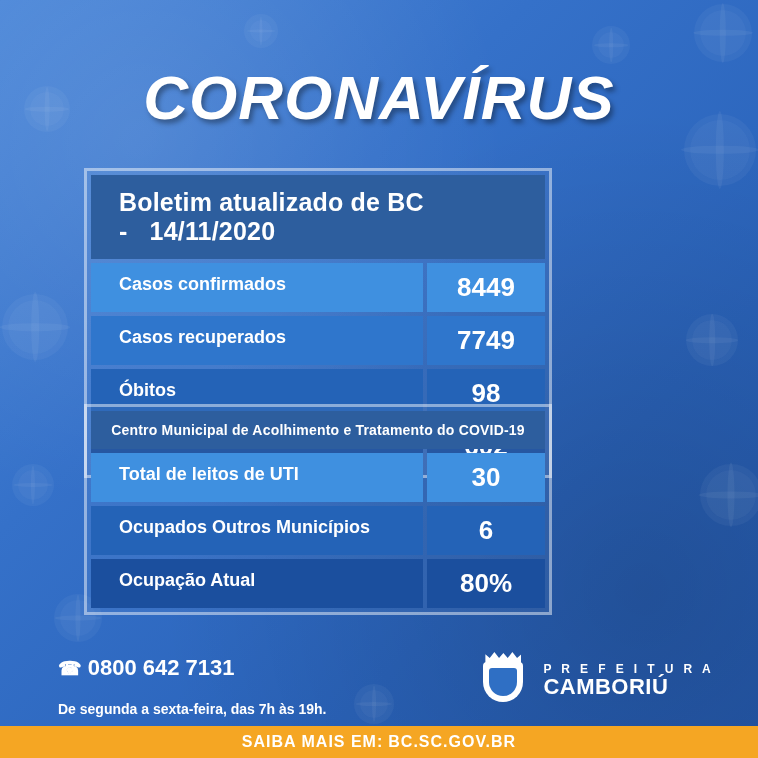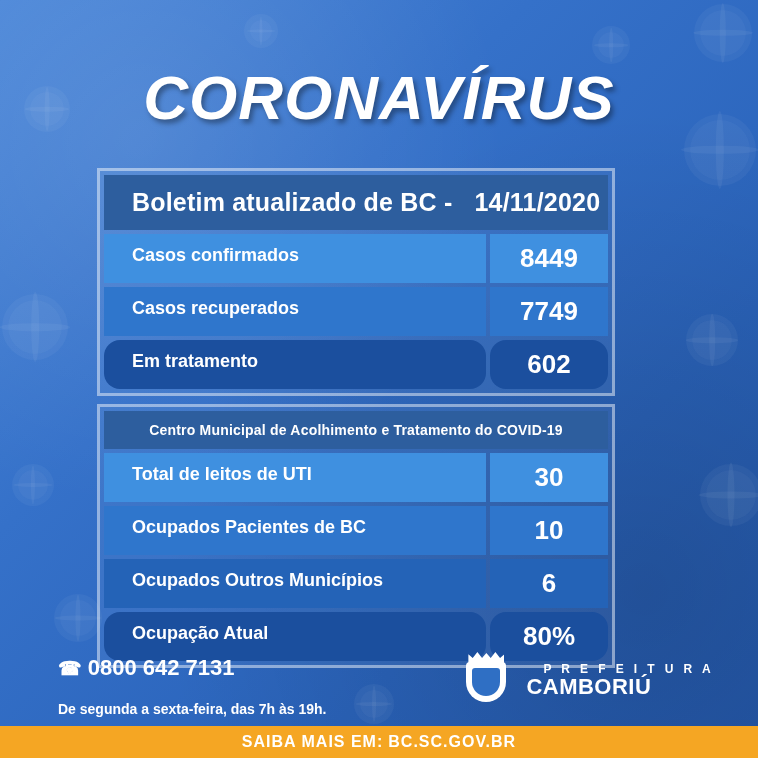--- a/index.html
+++ b/index.html
@@ -58,22 +58,22 @@
     color: #ffffff;
     font-size: 62px;
     font-weight: bold;
     font-style: italic;
     letter-spacing: 1px;
     text-shadow: 3px 4px 5px rgba(0,0,0,0.35);
   }
 
   .panel {
     position: absolute;
-    left: 97px;
-    width: 518px;
+    left: 84px;
+    width: 468px;
   }
   .panel.top { top: 168px; }
   .panel.bottom { top: 404px; }
 
   .frame {
     border: 3px solid rgba(255,255,255,0.45);
     padding: 4px;
     box-sizing: border-box;
     background: rgba(255,255,255,0.05);
   }
@@ -118,21 +118,21 @@
     color: #ffffff;
     font-size: 26px;
     font-weight: bold;
     text-align: center;
     padding: 9px 0;
     box-sizing: border-box;
   }
   .sh-1 .label, .sh-1 .value { background: #3f90e0; }
   .sh-2 .label, .sh-2 .value { background: #2f76cc; }
   .sh-3 .label, .sh-3 .value { background: #2463b7; }
-  .sh-4 .label, .sh-4 .value { background: #1b4f9e; border-radius: 16px; }
+  .sh-4 .label, .sh-4 .value { background: #1b4f9e; }
 
   .footer-contact {
     position: absolute;
     left: 58px;
     top: 655px;
     color: #ffffff;
   }
   .phone-line {
     font-size: 22px;
     font-weight: bold;
@@ -190,21 +190,20 @@
     border-radius: 3px 3px 14px 14px;
   }
   .logo-text {
     color: #ffffff;
     line-height: 1.04;
   }
   .logo-text .pref {
     font-size: 12px;
     letter-spacing: 3.4px;
     font-weight: bold;
-    margin-left: 17px;
   }
   .logo-text .city {
     font-size: 22px;
     font-weight: bold;
     letter-spacing: 0.5px;
   }
 
   .bottom-bar {
     position: absolute;
     left: 0;
@@ -251,39 +250,39 @@
         </div>
       </div>
       <div class="row sh-1">
         <div class="label">Casos confirmados</div>
         <div class="value">8449</div>
       </div>
       <div class="row sh-2">
         <div class="label">Casos recuperados</div>
         <div class="value">7749</div>
       </div>
+      <div class="row sh-3">
+        <div class="label">Óbitos</div>
+        <div class="value">98</div>
+      </div>
       <div class="row sh-4">
         <div class="label">Em tratamento</div>
         <div class="value">602</div>
       </div>
     </div>
   </div>
 
   <div class="panel bottom">
     <div class="frame">
       <div class="row">
         <div class="hdr small">Centro Municipal de Acolhimento e Tratamento do COVID-19</div>
       </div>
       <div class="row sh-1">
         <div class="label">Total de leitos de UTI</div>
         <div class="value">30</div>
-      </div>
-      <div class="row sh-2">
-        <div class="label">Ocupados Pacientes de BC</div>
-        <div class="value">10</div>
       </div>
       <div class="row sh-3">
         <div class="label">Ocupados Outros Municípios</div>
         <div class="value">6</div>
       </div>
       <div class="row sh-4">
         <div class="label">Ocupação Atual</div>
         <div class="value">80%</div>
       </div>
     </div>

